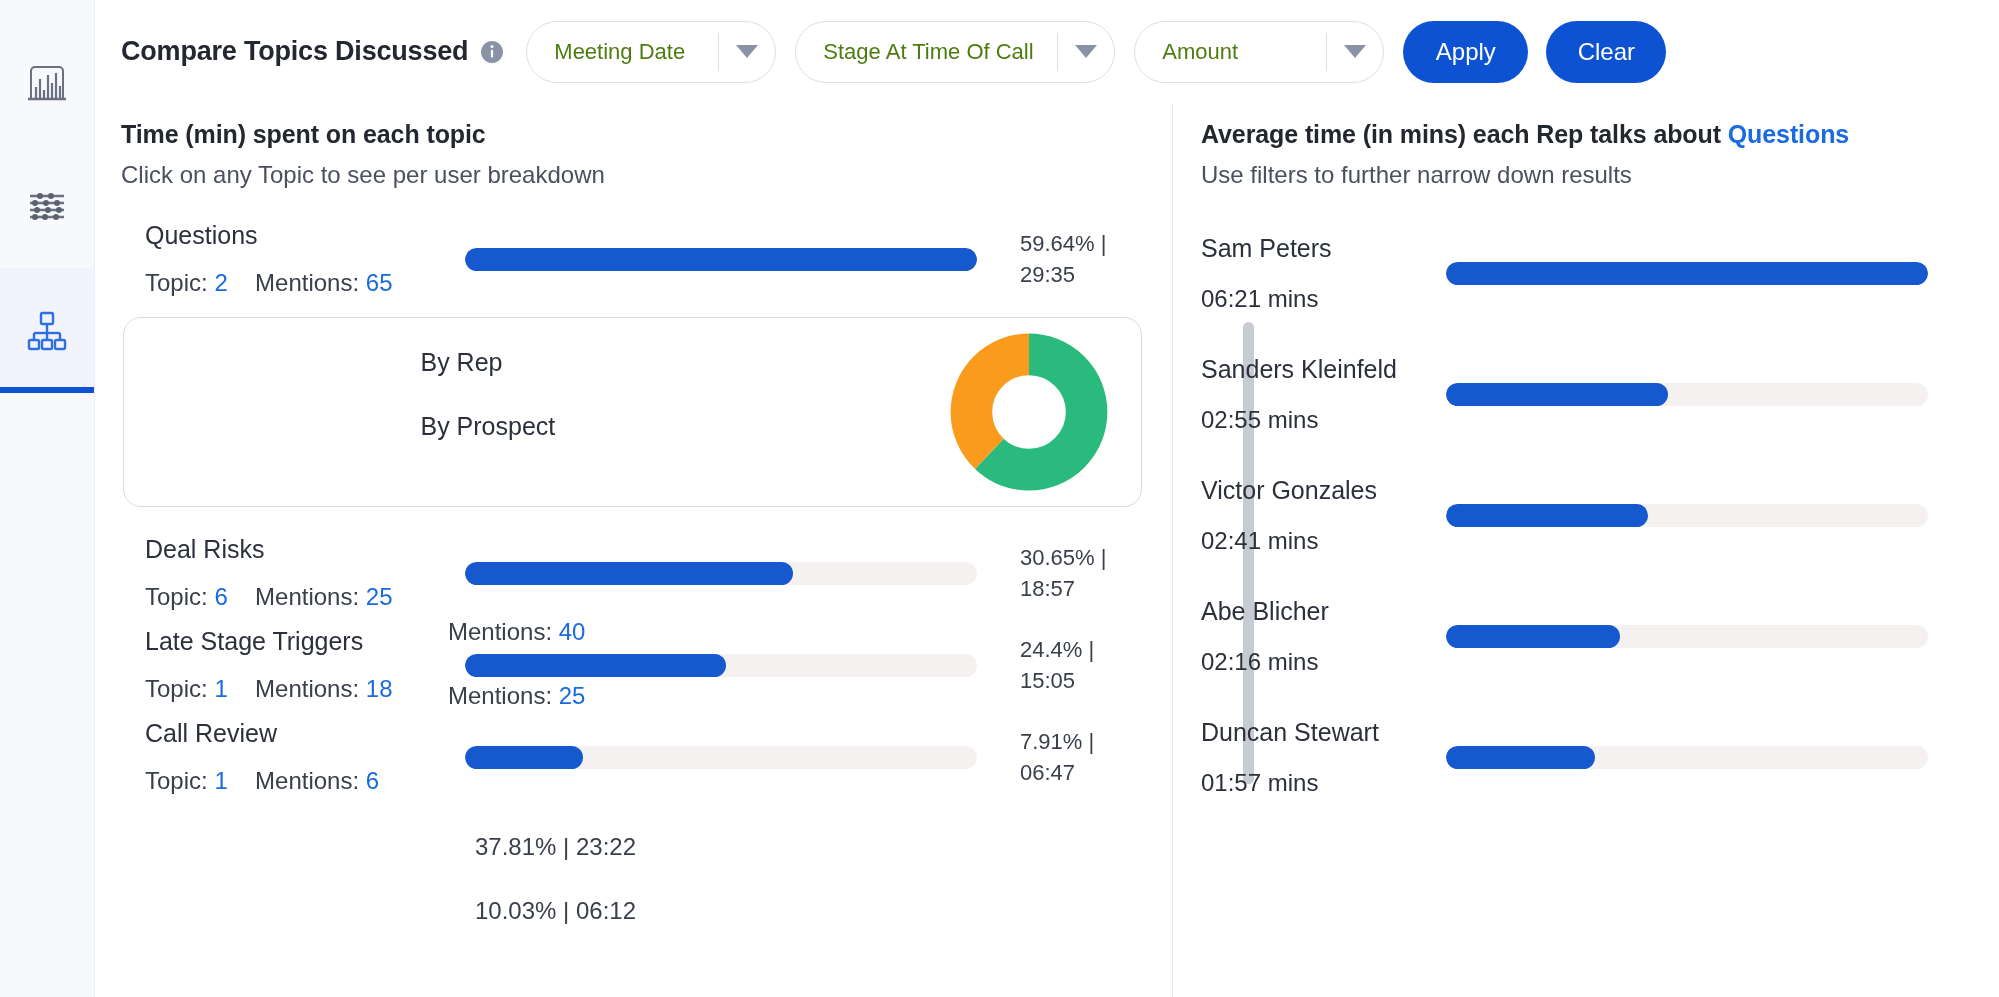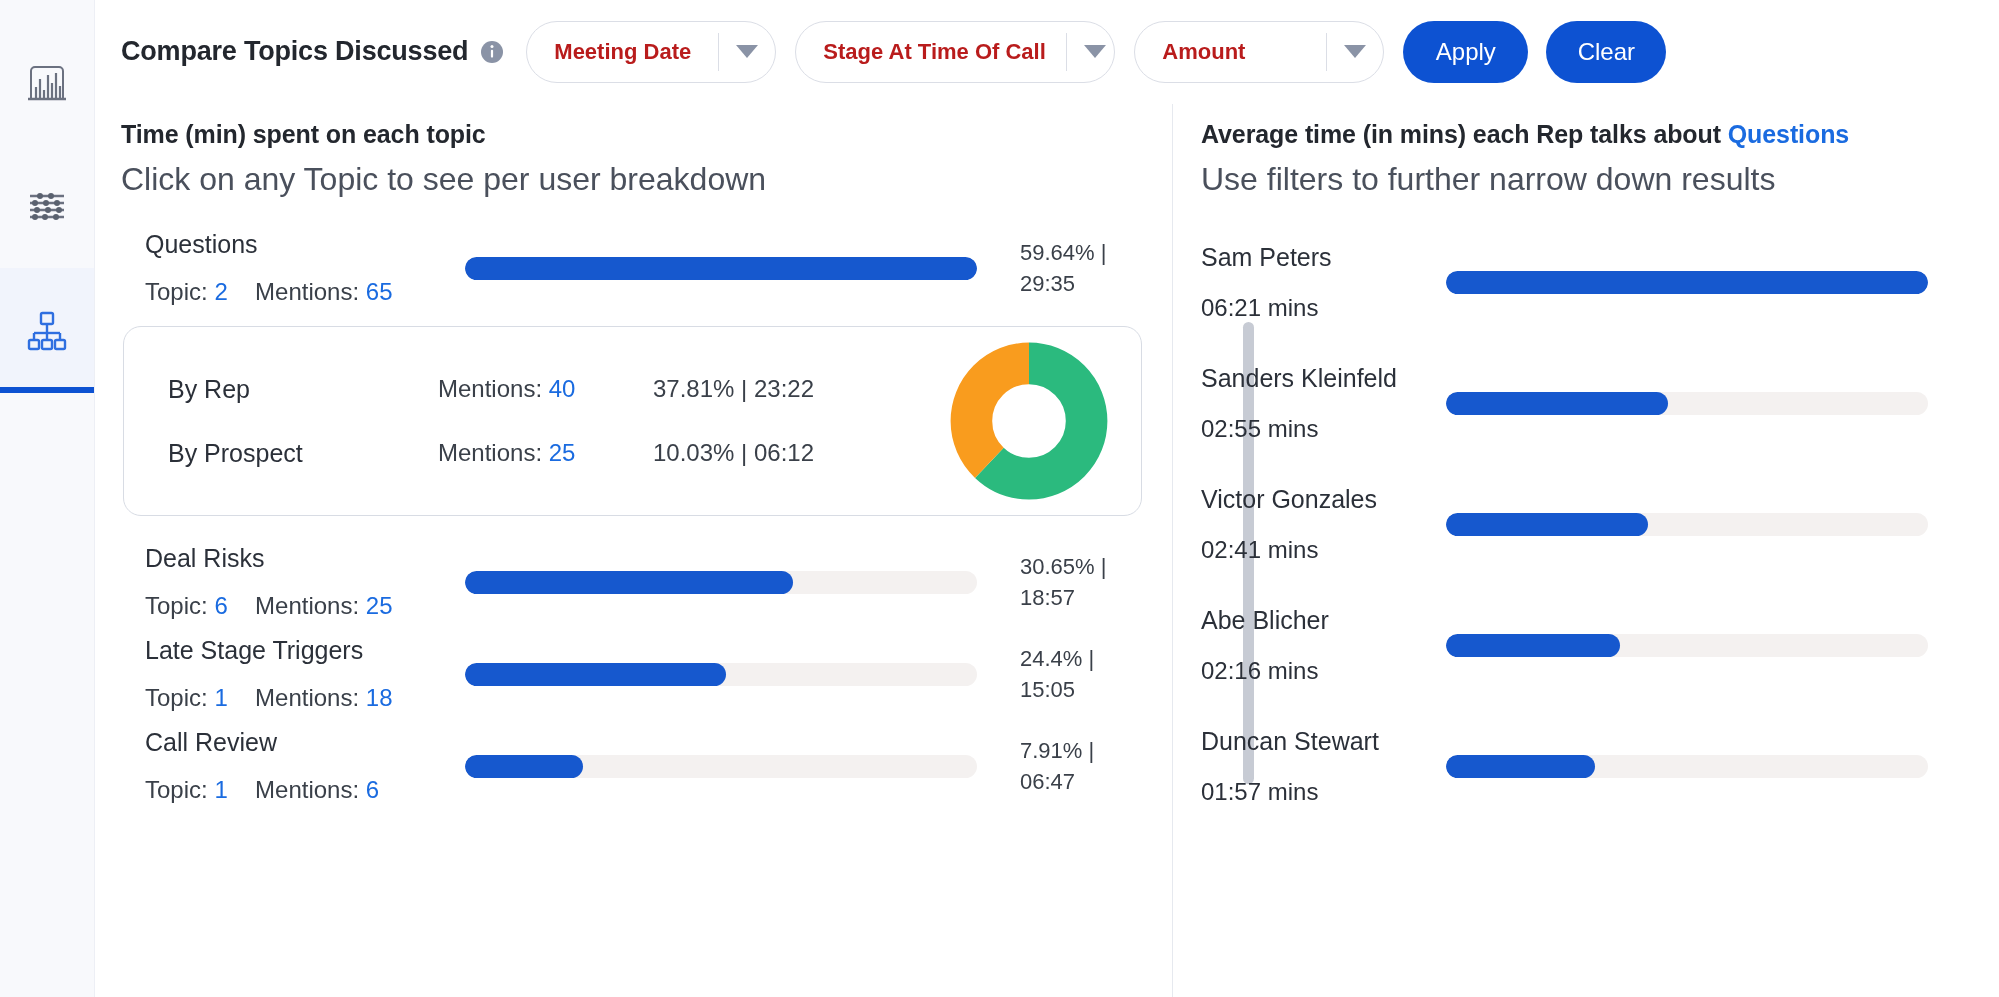--- a/index.html
+++ b/index.html
@@ -86,24 +86,23 @@
     display: flex;
     align-items: center;
     background: #ffffff;
     margin-right: 19px;
     cursor: pointer;
     flex: 0 0 auto;
   }
   .filter .ph {
     padding: 0 20px 0 27px;
     font-size: 22px;
-    color: #b91c1c;
+    color: #4d7c0f;
     white-space: nowrap;
     flex: 1 1 auto;
-    font-weight: bold;
   }
   .filter .sep {
     width: 1.6px;
     height: 38px;
     background: #DBDEE6;
     flex: 0 0 auto;
   }
   .filter .caret {
     width: 56px;
     display: flex;
@@ -171,21 +170,21 @@
   .panel-head { padding-top: 16px; }
   .panel-title {
     font-size: 25px;
     font-weight: bold;
     color: #23272E;
     white-space: nowrap;
     letter-spacing: -0.1px;
   }
   .panel-title .accent { color: #1A6BE0; font-weight: bold; }
   .panel-sub {
-    font-size: 32px;
+    font-size: 24px;
     color: #4A505C;
     margin-top: 12px;
     white-space: nowrap;
   }
 
   
   .topics { margin-top: 24px; }
   .topic-row {
     display: flex;
     align-items: center;
@@ -239,20 +238,21 @@
     align-items: center;
     padding: 0 26px 0 44px;
     background: #ffffff;
   }
   .detail-rows { flex: 1 1 auto; }
   .detail-row {
     display: flex;
     align-items: center;
     height: 64px;
     white-space: nowrap;
+    flex-direction: column;
   }
   .d-label { width: 270px; flex: 0 0 270px; font-size: 25px; color: #2B3039; }
   .d-mentions { width: 215px; flex: 0 0 215px; font-size: 24px; color: #3A4049; }
   .d-mentions .num { color: #1A6BE0; }
   .d-pct { font-size: 24px; color: #3A4049; }
   .donut-wrap {
     flex: 0 0 172px;
     width: 172px;
     height: 172px;
     display: flex;

